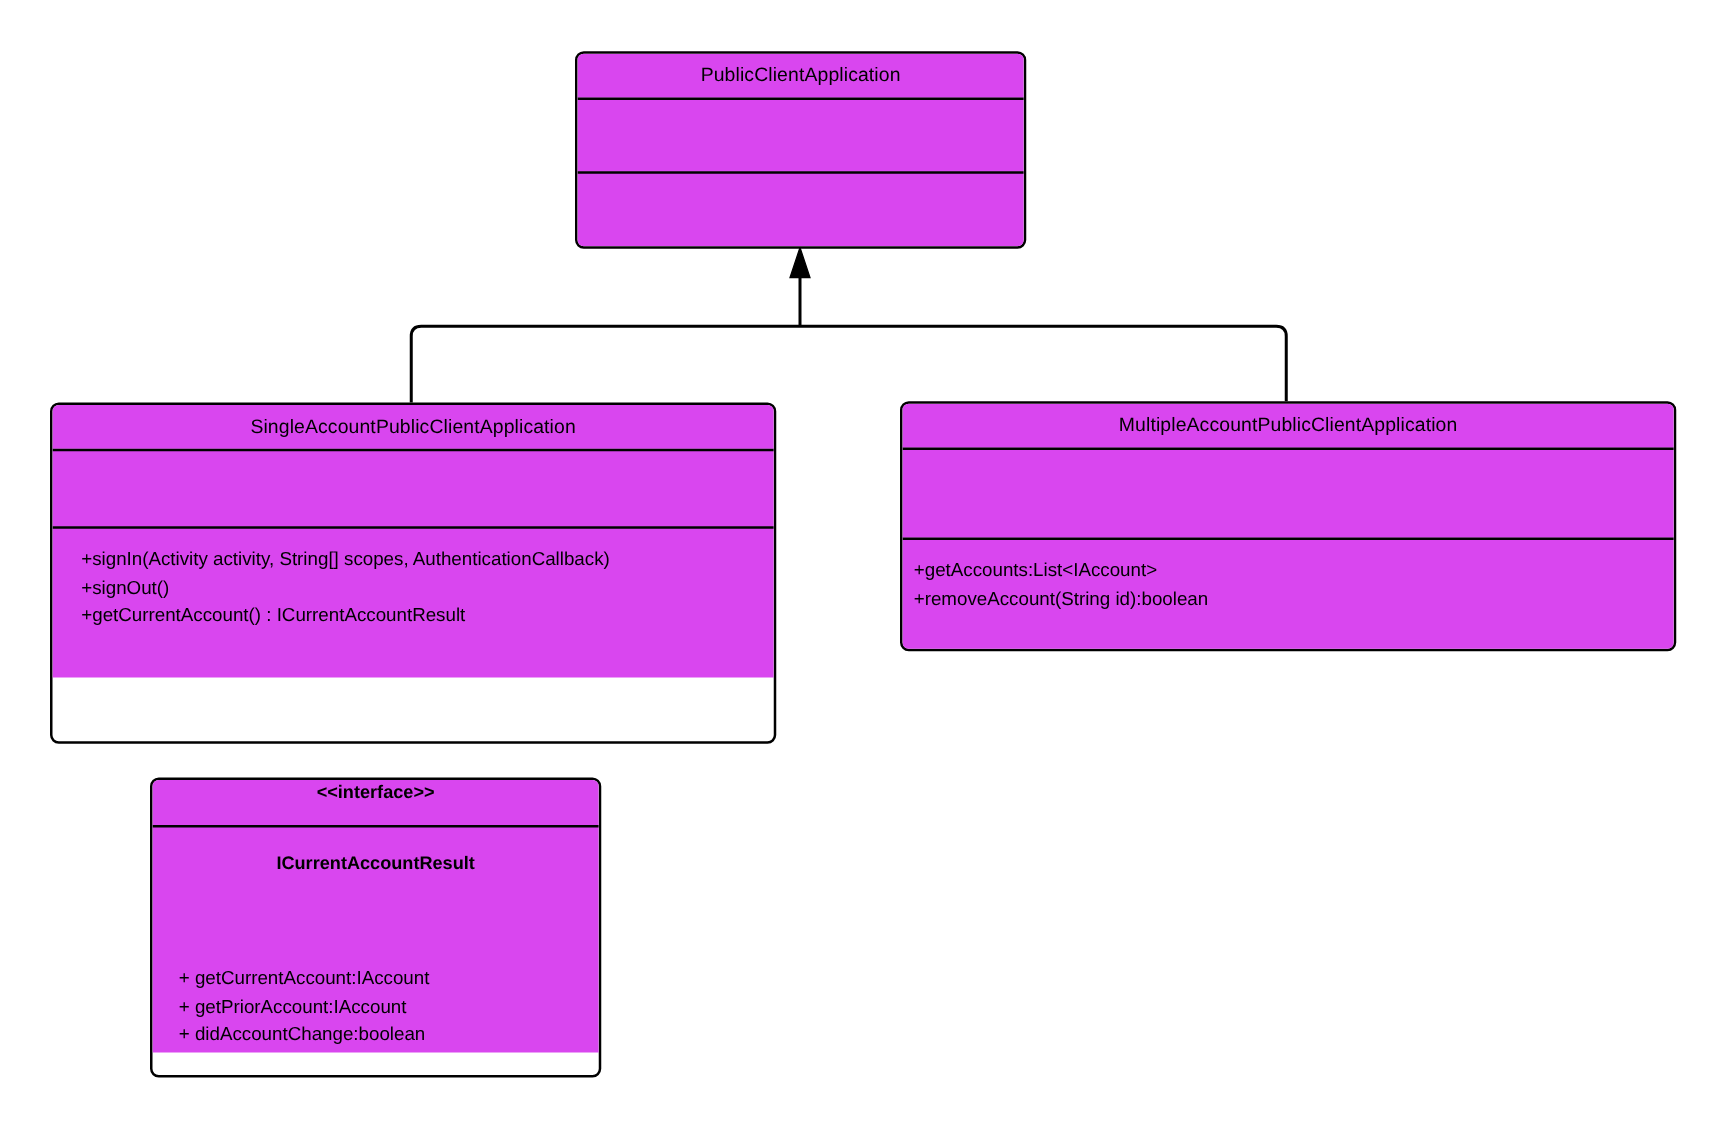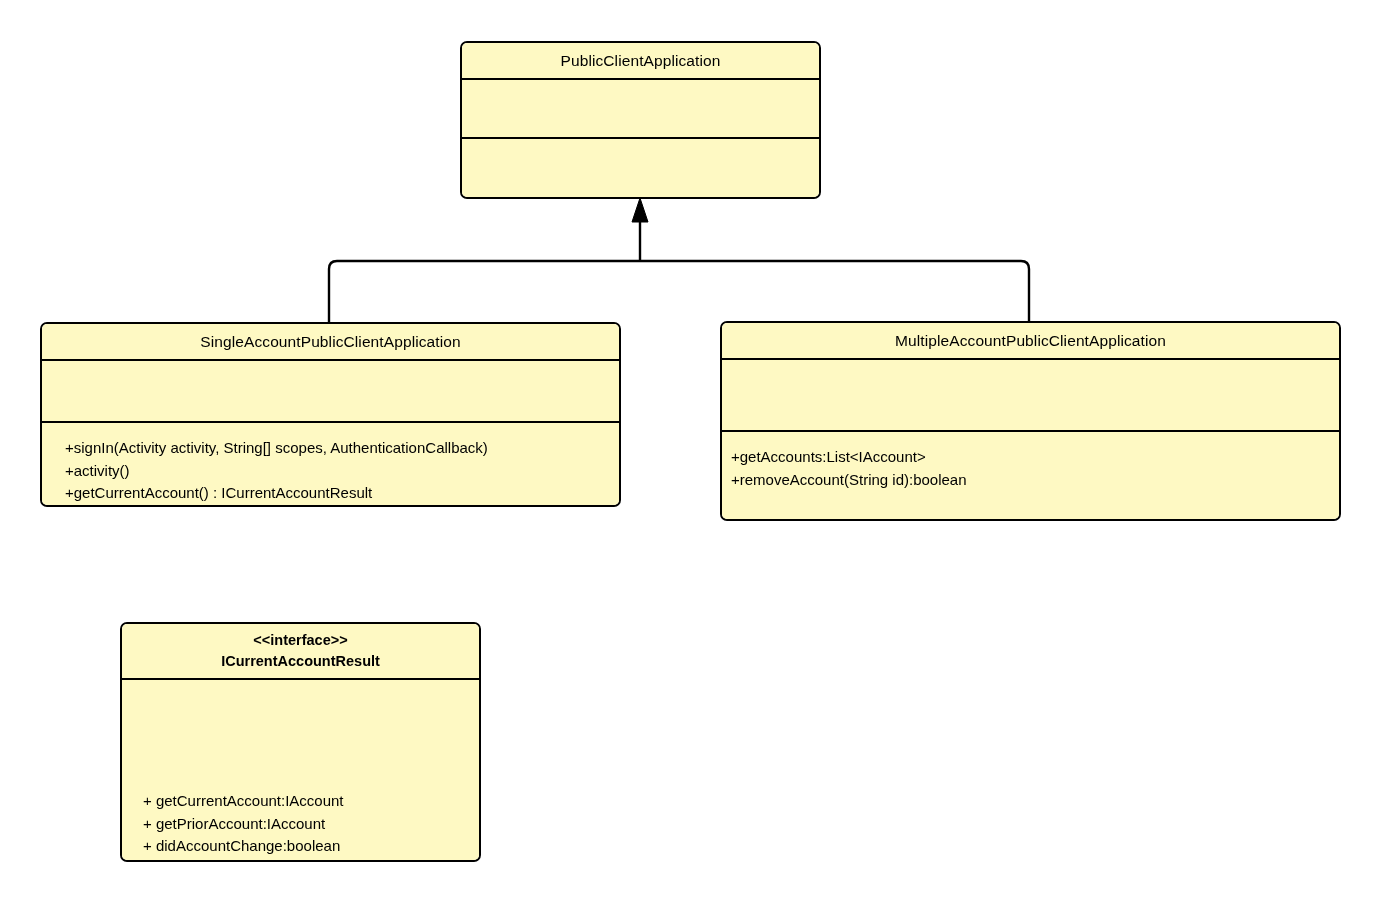--- a/index.html
+++ b/index.html
@@ -23,21 +23,21 @@
   .uml-box {
     position: absolute;
     box-sizing: border-box;
     background: #ffffff;
     border: 2px solid #000000;
     border-radius: 7px;
     overflow: hidden;
   }
   .compartment {
     box-sizing: border-box;
-    background: #fef9c3;
+    background: #d946ef;
   }
   .compartment.divided {
     border-top: 2px solid #000000;
   }
   .title-compartment {
     display: flex;
     align-items: center;
     justify-content: center;
     text-align: center;
   }
@@ -87,45 +87,45 @@
   </svg>
 
   <div class="uml-box" style="left:460px; top:41px; width:361px; height:158px;">
     <div class="compartment title-compartment" style="height:35px;">
       <span class="class-title">PublicClientApplication</span>
     </div>
     <div class="compartment divided" style="height:59px;"></div>
     <div class="compartment divided" style="height:60px;"></div>
   </div>
 
-  <div class="uml-box" style="left:40px; top:322px; width:581px; height:185px;">
+  <div class="uml-box" style="left:40px; top:322px; width:581px; height:273px;">
     <div class="compartment title-compartment" style="height:35px;">
       <span class="class-title">SingleAccountPublicClientApplication</span>
     </div>
     <div class="compartment divided" style="height:62px;"></div>
     <div class="compartment divided members" style="height:121px; padding:14px 0 0 23px;">
       <div class="member-line">+signIn(Activity activity, String[] scopes, AuthenticationCallback)</div>
-      <div class="member-line">+activity()</div>
+      <div class="member-line">+signOut()</div>
       <div class="member-line">+getCurrentAccount() : ICurrentAccountResult</div>
     </div>
   </div>
 
   <div class="uml-box" style="left:720px; top:321px; width:621px; height:200px;">
     <div class="compartment title-compartment" style="height:35px;">
       <span class="class-title">MultipleAccountPublicClientApplication</span>
     </div>
     <div class="compartment divided" style="height:72px;"></div>
     <div class="compartment divided members" style="height:130px; padding:14px 0 0 9px;">
       <div class="member-line">+getAccounts:List&lt;IAccount&gt;</div>
       <div class="member-line">+removeAccount(String id):boolean</div>
     </div>
   </div>
 
   <div class="uml-box" style="left:120px; top:622px; width:361px; height:240px;">
-    <div class="compartment title-compartment" style="height:54px; flex-direction:column; justify-content:center;">
+    <div class="compartment title-compartment" style="height:36px; flex-direction:column; justify-content:flex-start;gap:36px;">
       <div class="iface-title">&lt;&lt;interface&gt;&gt;</div>
       <div class="iface-title">ICurrentAccountResult</div>
     </div>
     <div class="compartment divided members" style="height:182px; padding:110px 0 0 21px;">
       <div class="member-line">+ getCurrentAccount:IAccount</div>
       <div class="member-line">+ getPriorAccount:IAccount</div>
       <div class="member-line">+ didAccountChange:boolean</div>
     </div>
   </div>
 

